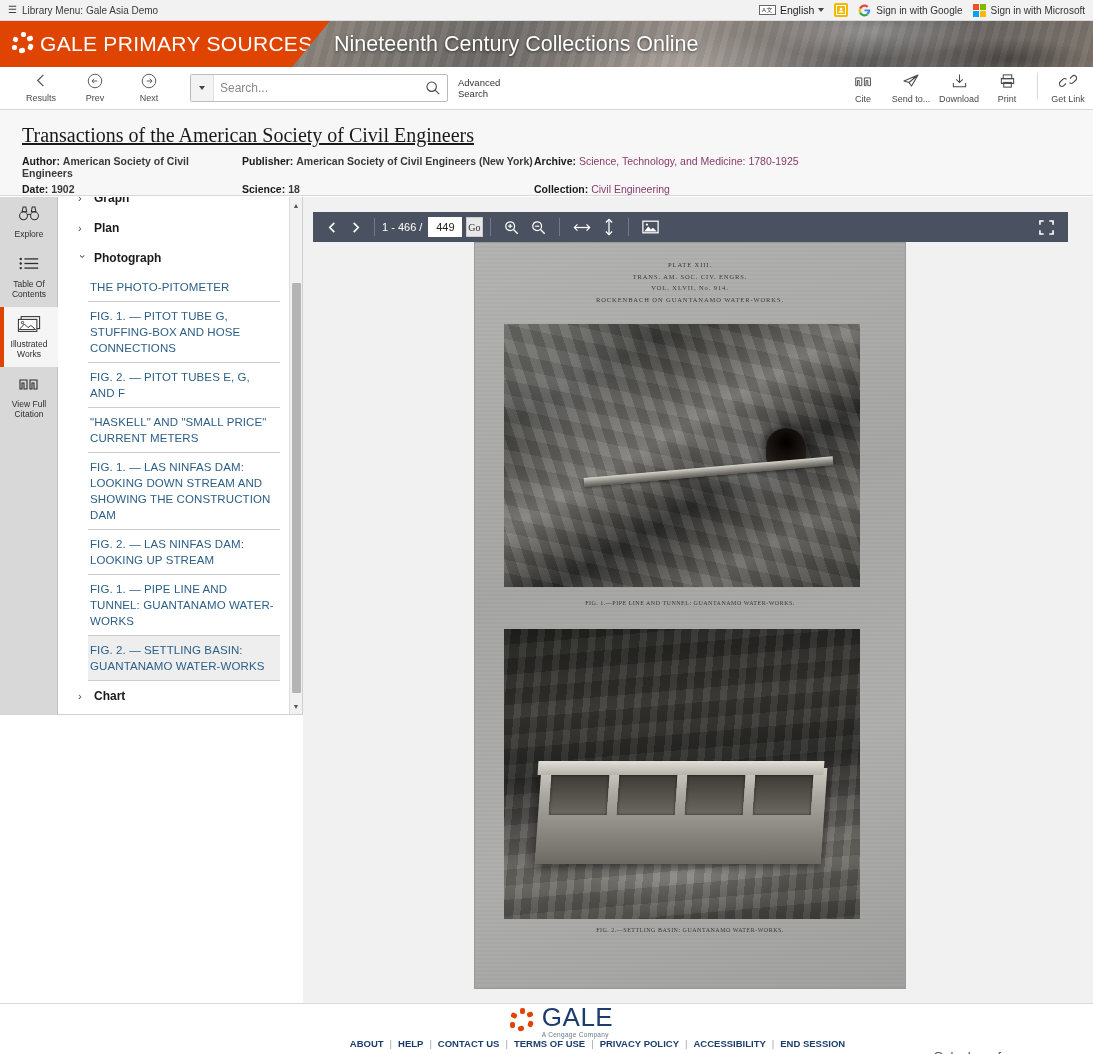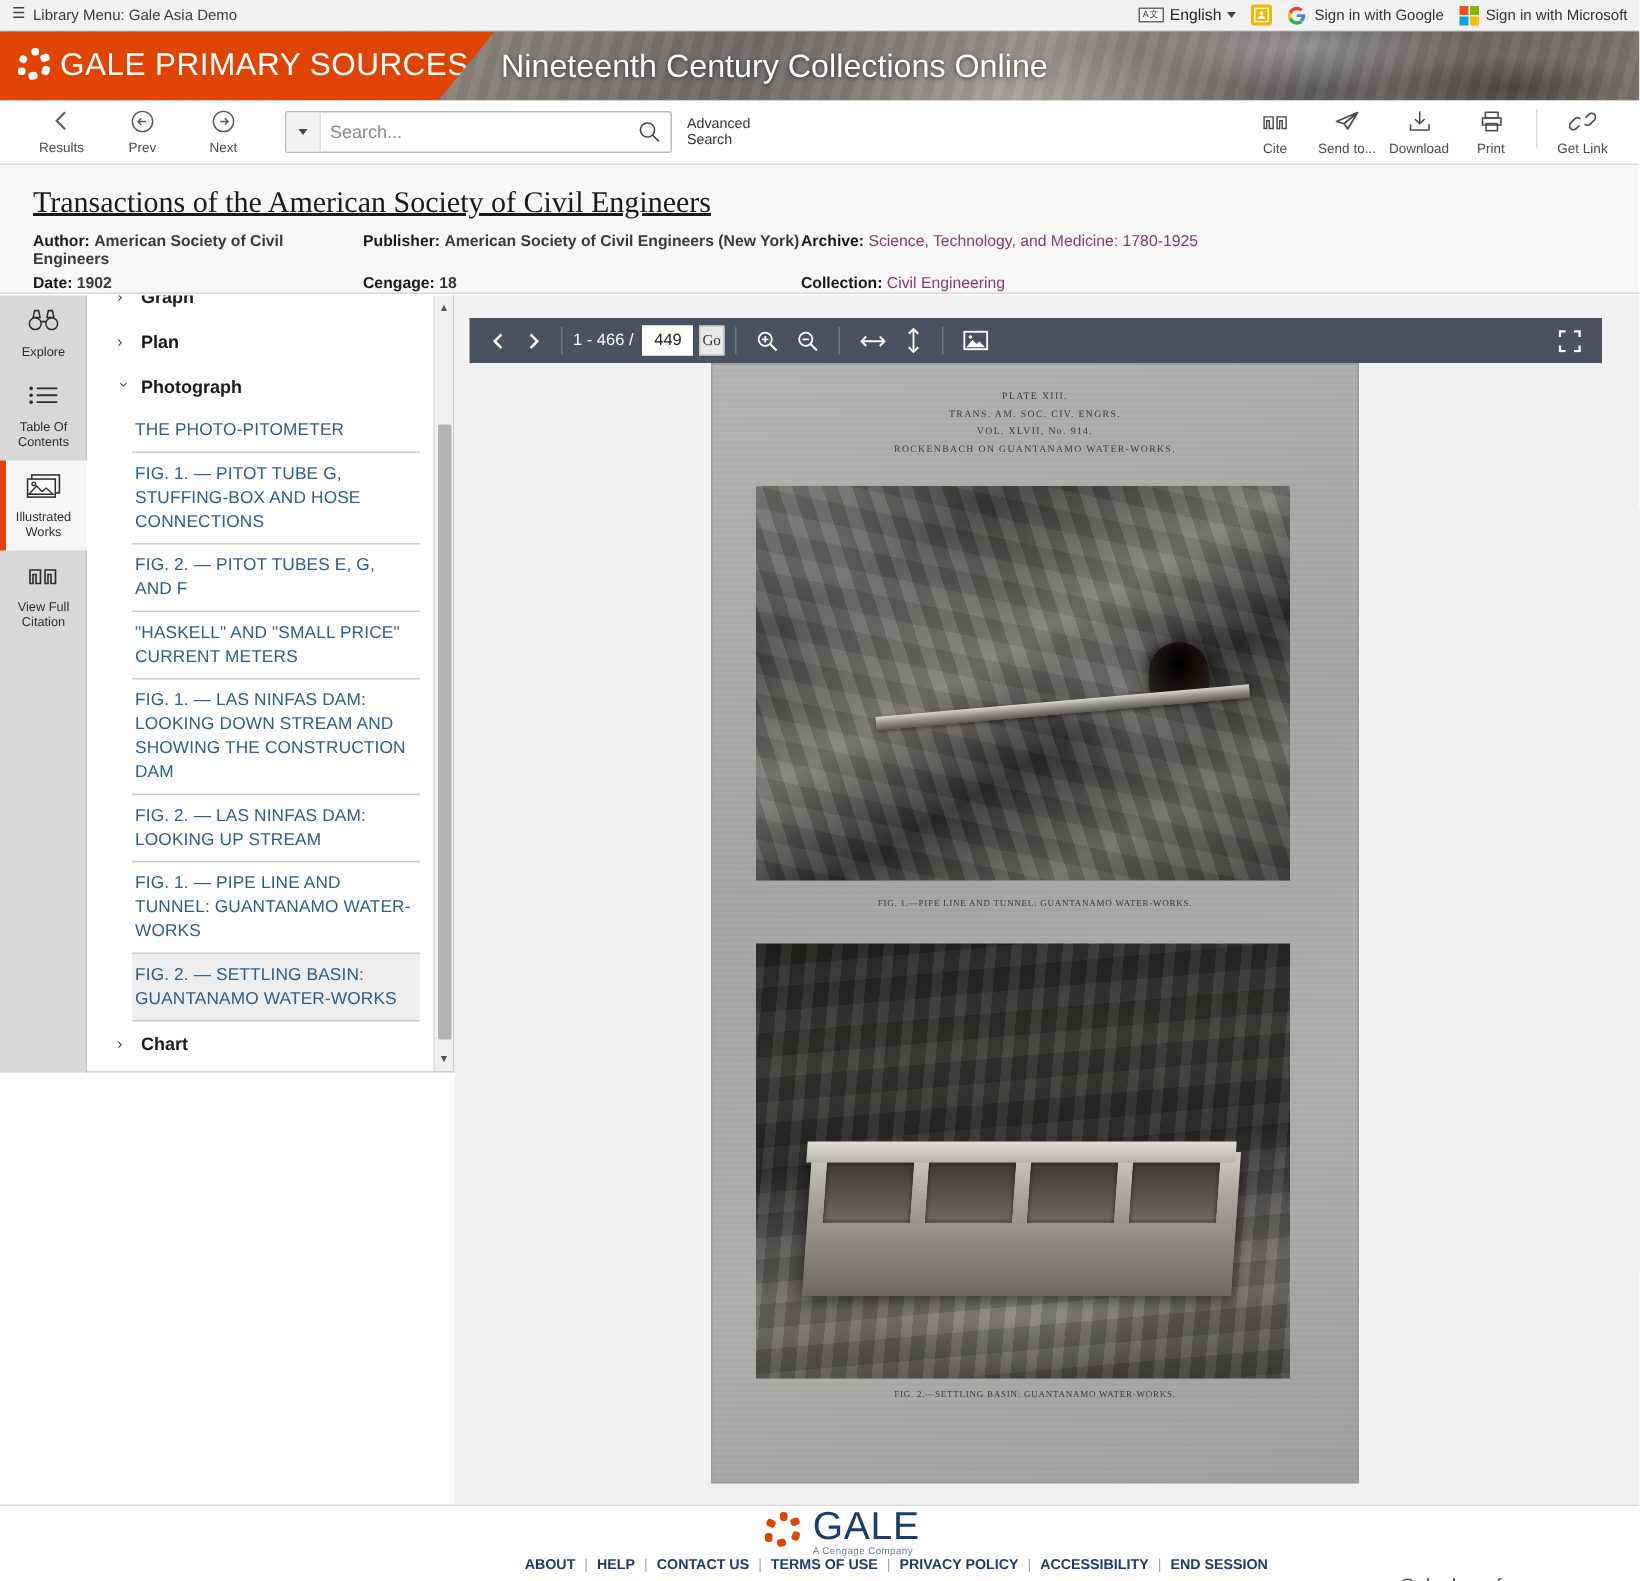--- a/index.html
+++ b/index.html
@@ -233,21 +233,21 @@
     margin-left: 10px;
     font-size: 9.5px;
     line-height: 11px;
     color: #333;
     cursor: pointer;
     width: 46px;
   }
   .tool-right {
     margin-left: auto;
     display: flex;
-    margin-right: 14px;
+    margin-right: 1px;
     gap: 0;
   }
   .tool-item {
     width: 48px;
     text-align: center;
     cursor: pointer;
     color: #4a4a4a;
   }
   .tool-item .glyph { display: block; height: 20px; line-height: 20px; }
   .tool-item .lbl { display: block; font-size: 9px; margin-top: 1px; }
@@ -830,21 +830,21 @@
     </div>
   </div>
 
   <div class="cite-head">
     <div class="doc-title">Transactions of the American Society of Civil Engineers</div>
     <div class="meta-grid">
       <div><b>Author:</b> <span class="meta-plain">American Society of Civil Engineers</span></div>
       <div><b>Publisher:</b> <span class="meta-plain">American Society of Civil Engineers (New York)</span></div>
       <div><b>Archive:</b> <span class="meta-link">Science, Technology, and Medicine: 1780-1925</span></div>
       <div><b>Date:</b> <span class="meta-plain">1902</span></div>
-      <div><b>Cengage:</b> <span class="meta-plain">18</span></div>
+      <div><b>Science:</b> <span class="meta-plain">18</span></div>
       <div><b>Collection:</b> <span class="meta-link">Civil Engineering</span></div>
     </div>
   </div>
 
   <div class="rail">
     <div class="rail-item">
       <span class="rglyph">
         <svg width="22" height="17" viewBox="0 0 24 18">
             <path d="M5.5 2h3l1 5h-5zM15.5 2h3l1 5h-5z" fill="none" stroke="#2d2d2d" stroke-width="1.1"></path>
             <circle cx="6" cy="11.5" r="4.3" fill="none" stroke="#2d2d2d" stroke-width="1.1"></circle>

